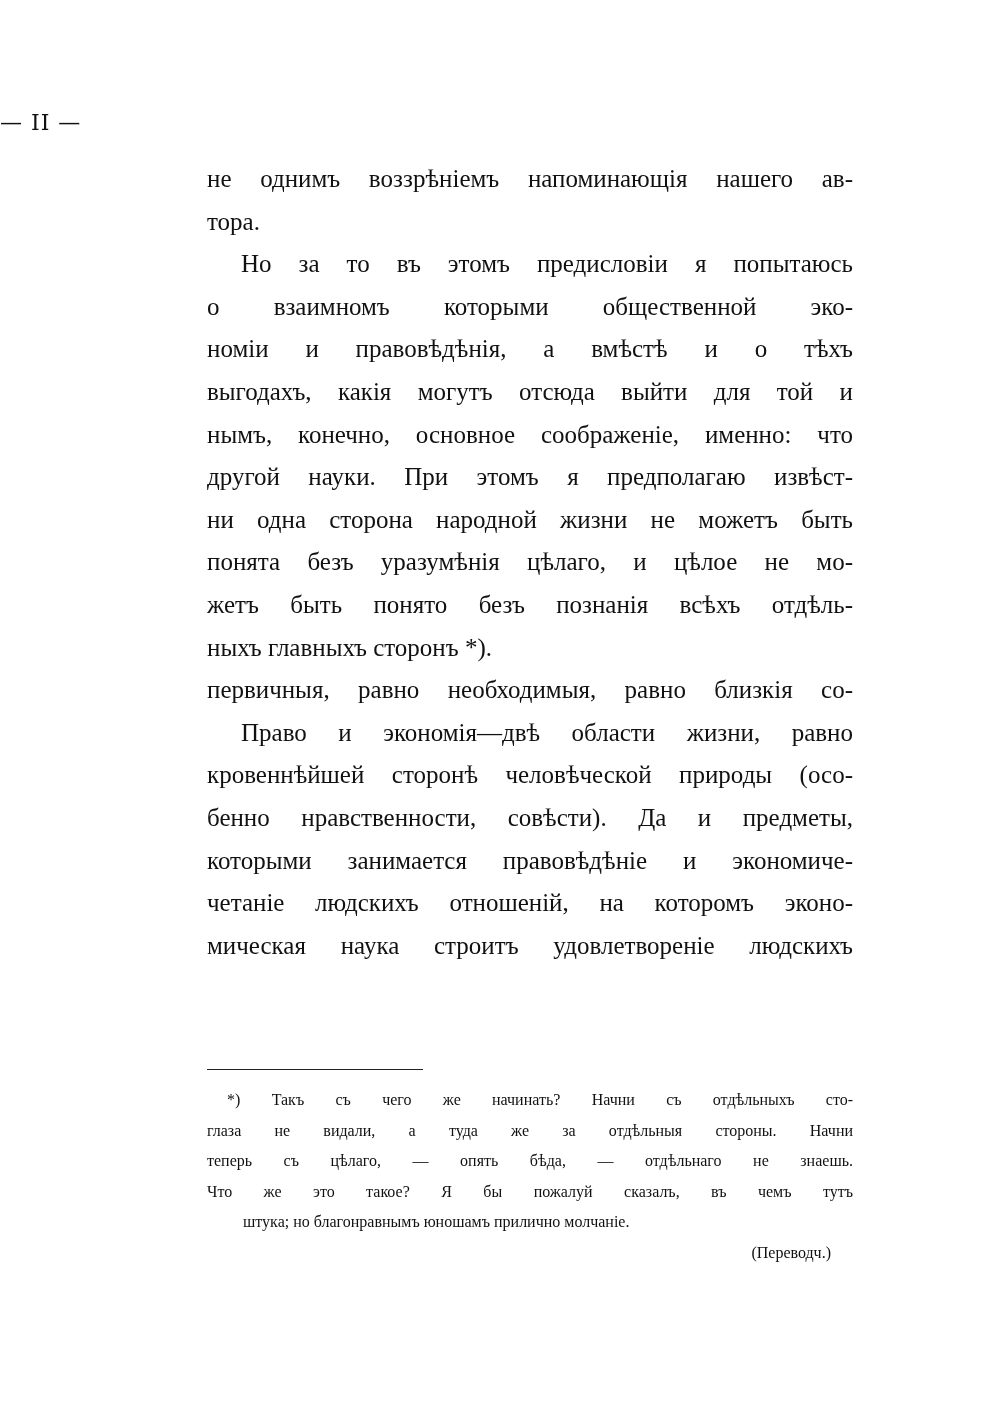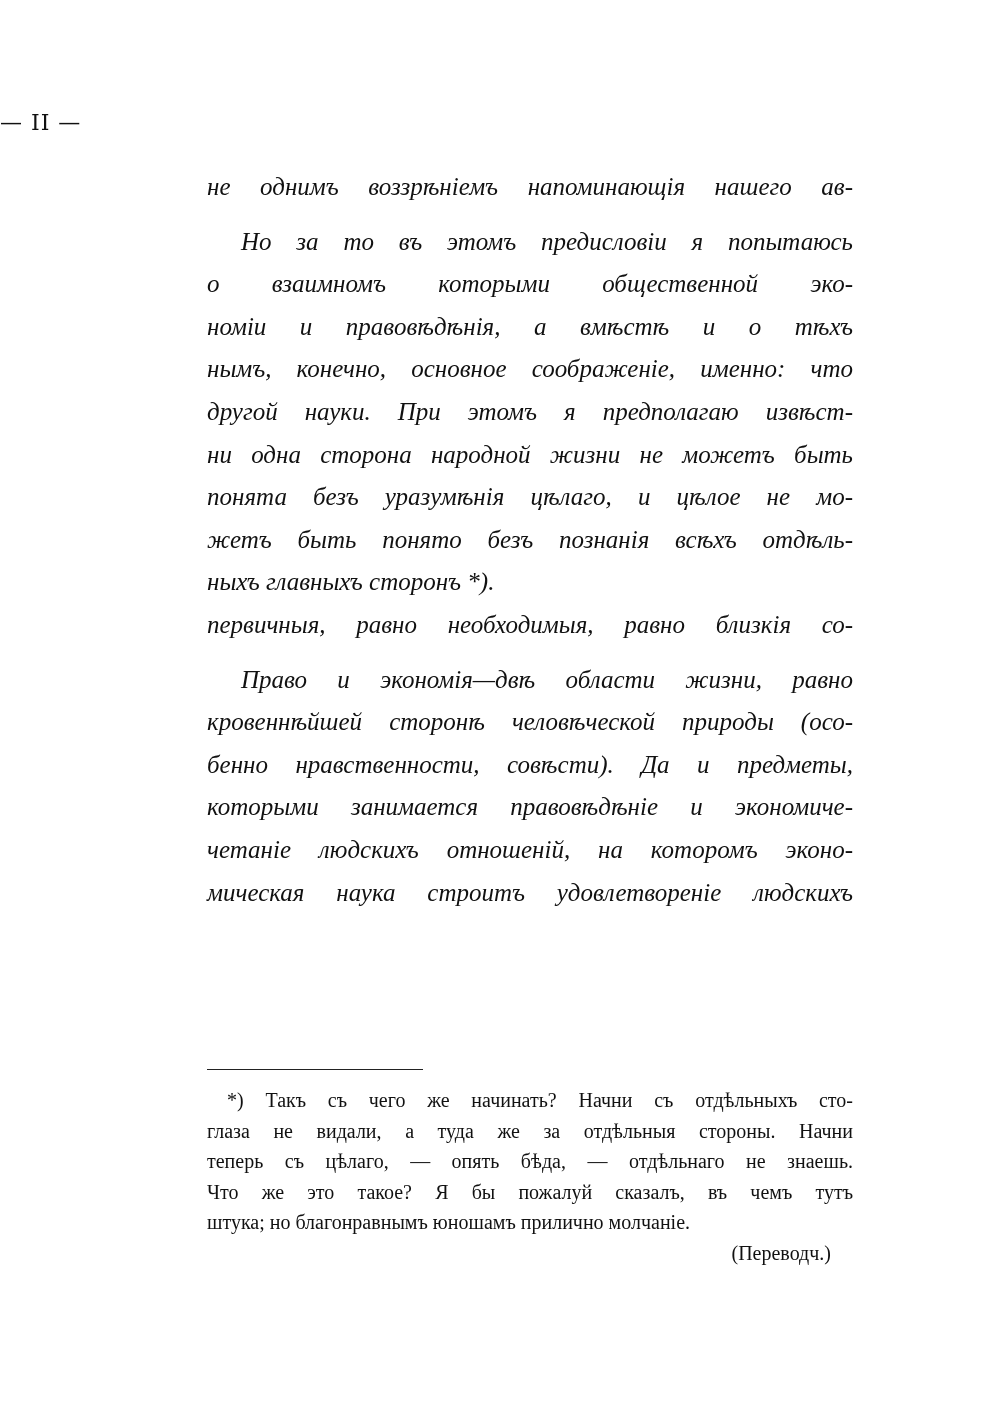--- a/index.html
+++ b/index.html
@@ -1,44 +1,46 @@
 <!DOCTYPE html>
 <html><head>
 <meta charset="utf-8">
 <style>
   html, body { margin: 0; padding: 0; background: #ffffff; }
   body { width: 1000px; height: 1418px; position: relative; overflow: hidden;
          font-family: "DejaVu Serif", "Liberation Serif", serif; color: #111; }
   .page-number { position: absolute; top: 110px; left: 0; width: 1000px; 
                  font-size: 22px; letter-spacing: 1px; }
-  .body-text { position: absolute; left: 207px; width: 646px; top: 166px; font-style: italic; }
+  .body-text { position: absolute; left: 207px; width: 646px; top: 158px; }
   .line { height: 42.6px; line-height: 42.6px; font-size: 25px; white-space: nowrap;
           text-align: justify; text-align-last: justify; font-family: "Liberation Serif", serif;
           transform-origin: left center; }
   .line.last { text-align-last: left; }
-  .line.indent { padding-left: 34px; margin-top: 12px; }
+  .line.indent { padding-left: 34px; }
   .rule { position: absolute; left: 207px; top: 1069px; width: 216px; height: 0;
           border-top: 1.5px solid #222; }
   .footnote { position: absolute; left: 207px; width: 646px; top: 1085px; }
-  .fn-line { height: 30.5px; line-height: 30.5px; font-size: 20px; white-space: nowrap;
+  .fn-line { height: 30.5px; line-height: 30.5px; font-size: 16px; white-space: nowrap;
              text-align: justify; text-align-last: justify; font-family: "Liberation Serif", serif; }
   .fn-line.indent { padding-left: 20px; }
-  .fn-line.last { text-align-last: left; }
+  .fn-line.last { text-align-last: left; margin-left: 36px; }
   .fn-sign { text-align: left; text-align-last: right; padding-right: 22px; }
 </style>
 </head>
 <body>
 
 <div class="page-number">— II —</div>
 
 <div class="body-text">
   <div class="line">не однимъ воззрѣніемъ напоминающія нашего ав-</div>
+  <div class="line last">тора.</div>
   <div class="line indent">Но за то въ этомъ предисловіи я попытаюсь</div>
   <div class="line">о взаимномъ которыми общественной эко-</div>
   <div class="line">номіи и правовѣдѣнія, а вмѣстѣ и о тѣхъ</div>
+  <div class="line">выгодахъ, какія могутъ отсюда выйти для той и</div>
   <div class="line">нымъ, конечно, основное соображеніе, именно: что</div>
   <div class="line">другой науки. При этомъ я предполагаю извѣст-</div>
   <div class="line">ни одна сторона народной жизни не можетъ быть</div>
   <div class="line">понята безъ уразумѣнія цѣлаго, и цѣлое не мо-</div>
   <div class="line">жетъ быть понято безъ познанія всѣхъ отдѣль-</div>
   <div class="line last">ныхъ главныхъ сторонъ *).</div>
   <div class="line">первичныя, равно необходимыя, равно близкія со-</div>
   <div class="line indent">Право и экономія—двѣ области жизни, равно</div>
   <div class="line">кровеннѣйшей сторонѣ человѣческой природы (осо-</div>
   <div class="line">бенно нравственности, совѣсти). Да и предметы,</div>

